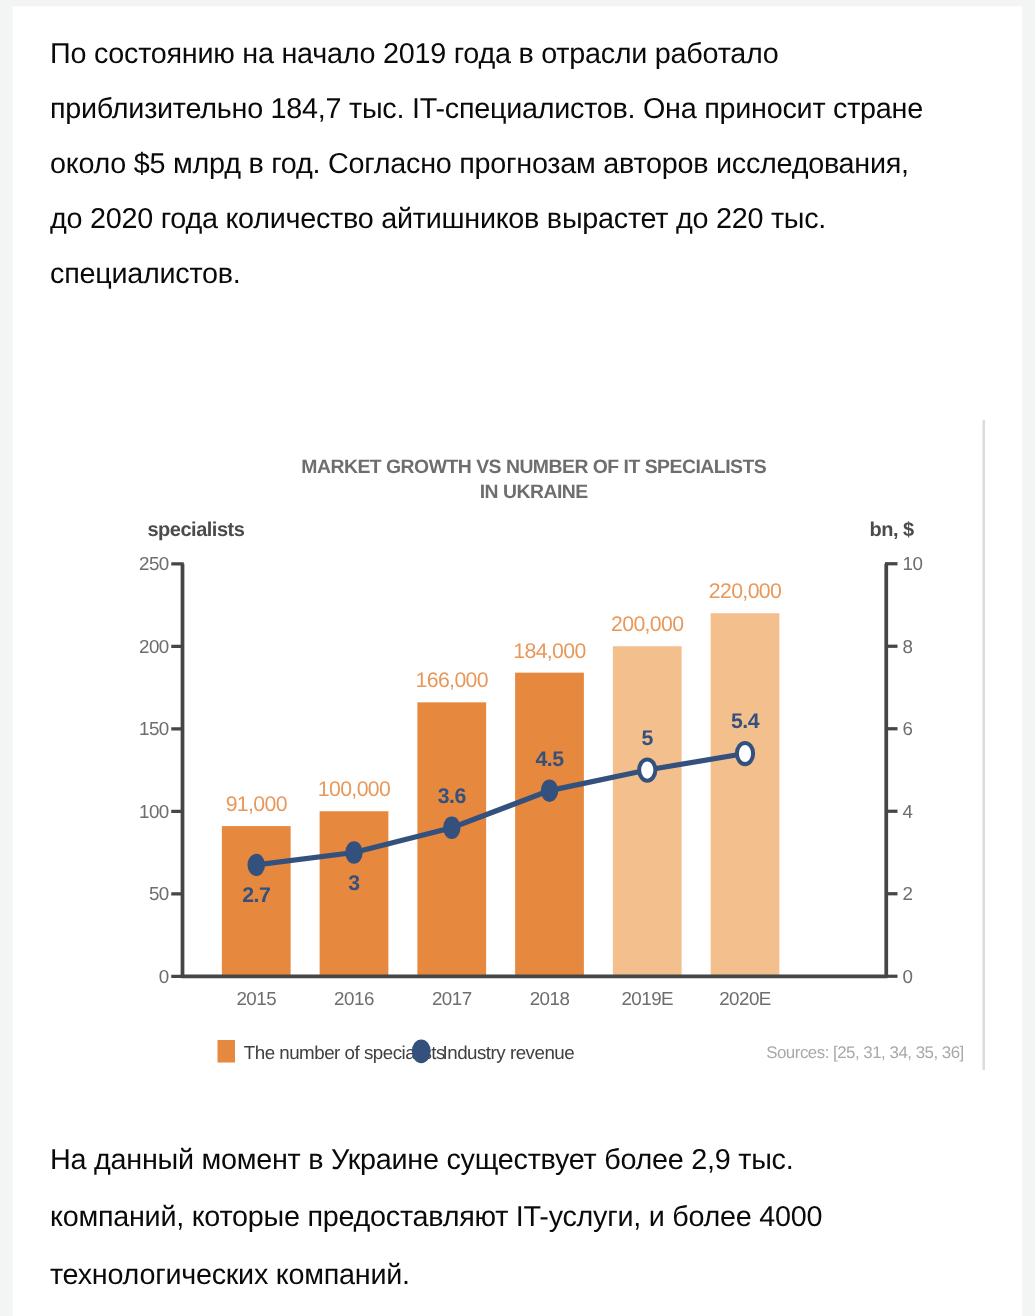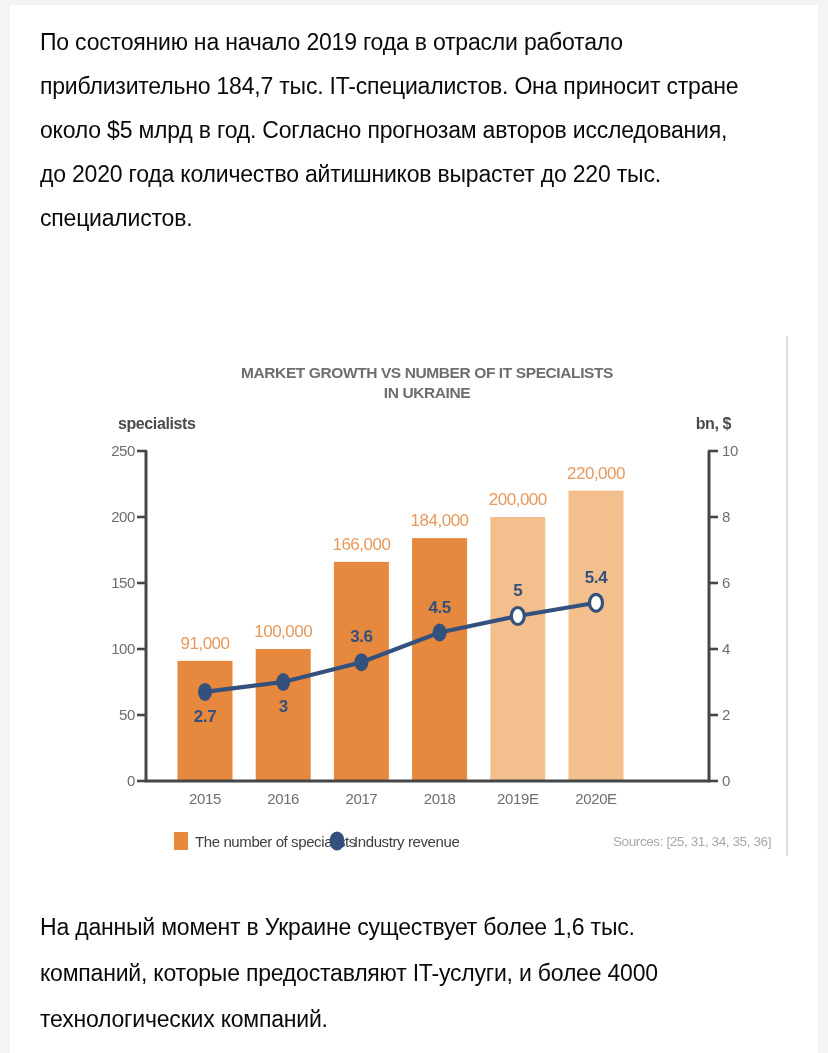--- a/index.html
+++ b/index.html
@@ -101,14 +101,14 @@
         <text x="485" y="228.79999999999998" text-anchor="middle" class="c-linelabel" fill="#33517c">5.4</text>
         <rect x="63" y="478" width="14" height="18" fill="#e6883e"></rect>
         <text x="84" y="493" class="c-legend" fill="#3f4041">The number of specialists</text>
         <ellipse cx="226" cy="487" rx="7.5" ry="9.5" fill="#33517c"></ellipse>
         <text x="243" y="493" class="c-legend" fill="#3f4041">Industry revenue</text>
         <text x="660" y="492" text-anchor="end" class="c-sources" fill="#a6a8ab">Sources: [25, 31, 34, 35, 36]</text>
       </svg>
   </figure>
   <div class="figure-right-border"></div>
 
-  <p class="para bottom-para">На данный момент в Украине существует более 1,6 тыс. компаний, которые предоставляют IT-услуги, и более 4000 технологических компаний.</p>
+  <p class="para bottom-para">На данный момент в Украине существует более 2,9 тыс. компаний, которые предоставляют IT-услуги, и более 4000 технологических компаний.</p>
 </div>
 
 </body></html>

